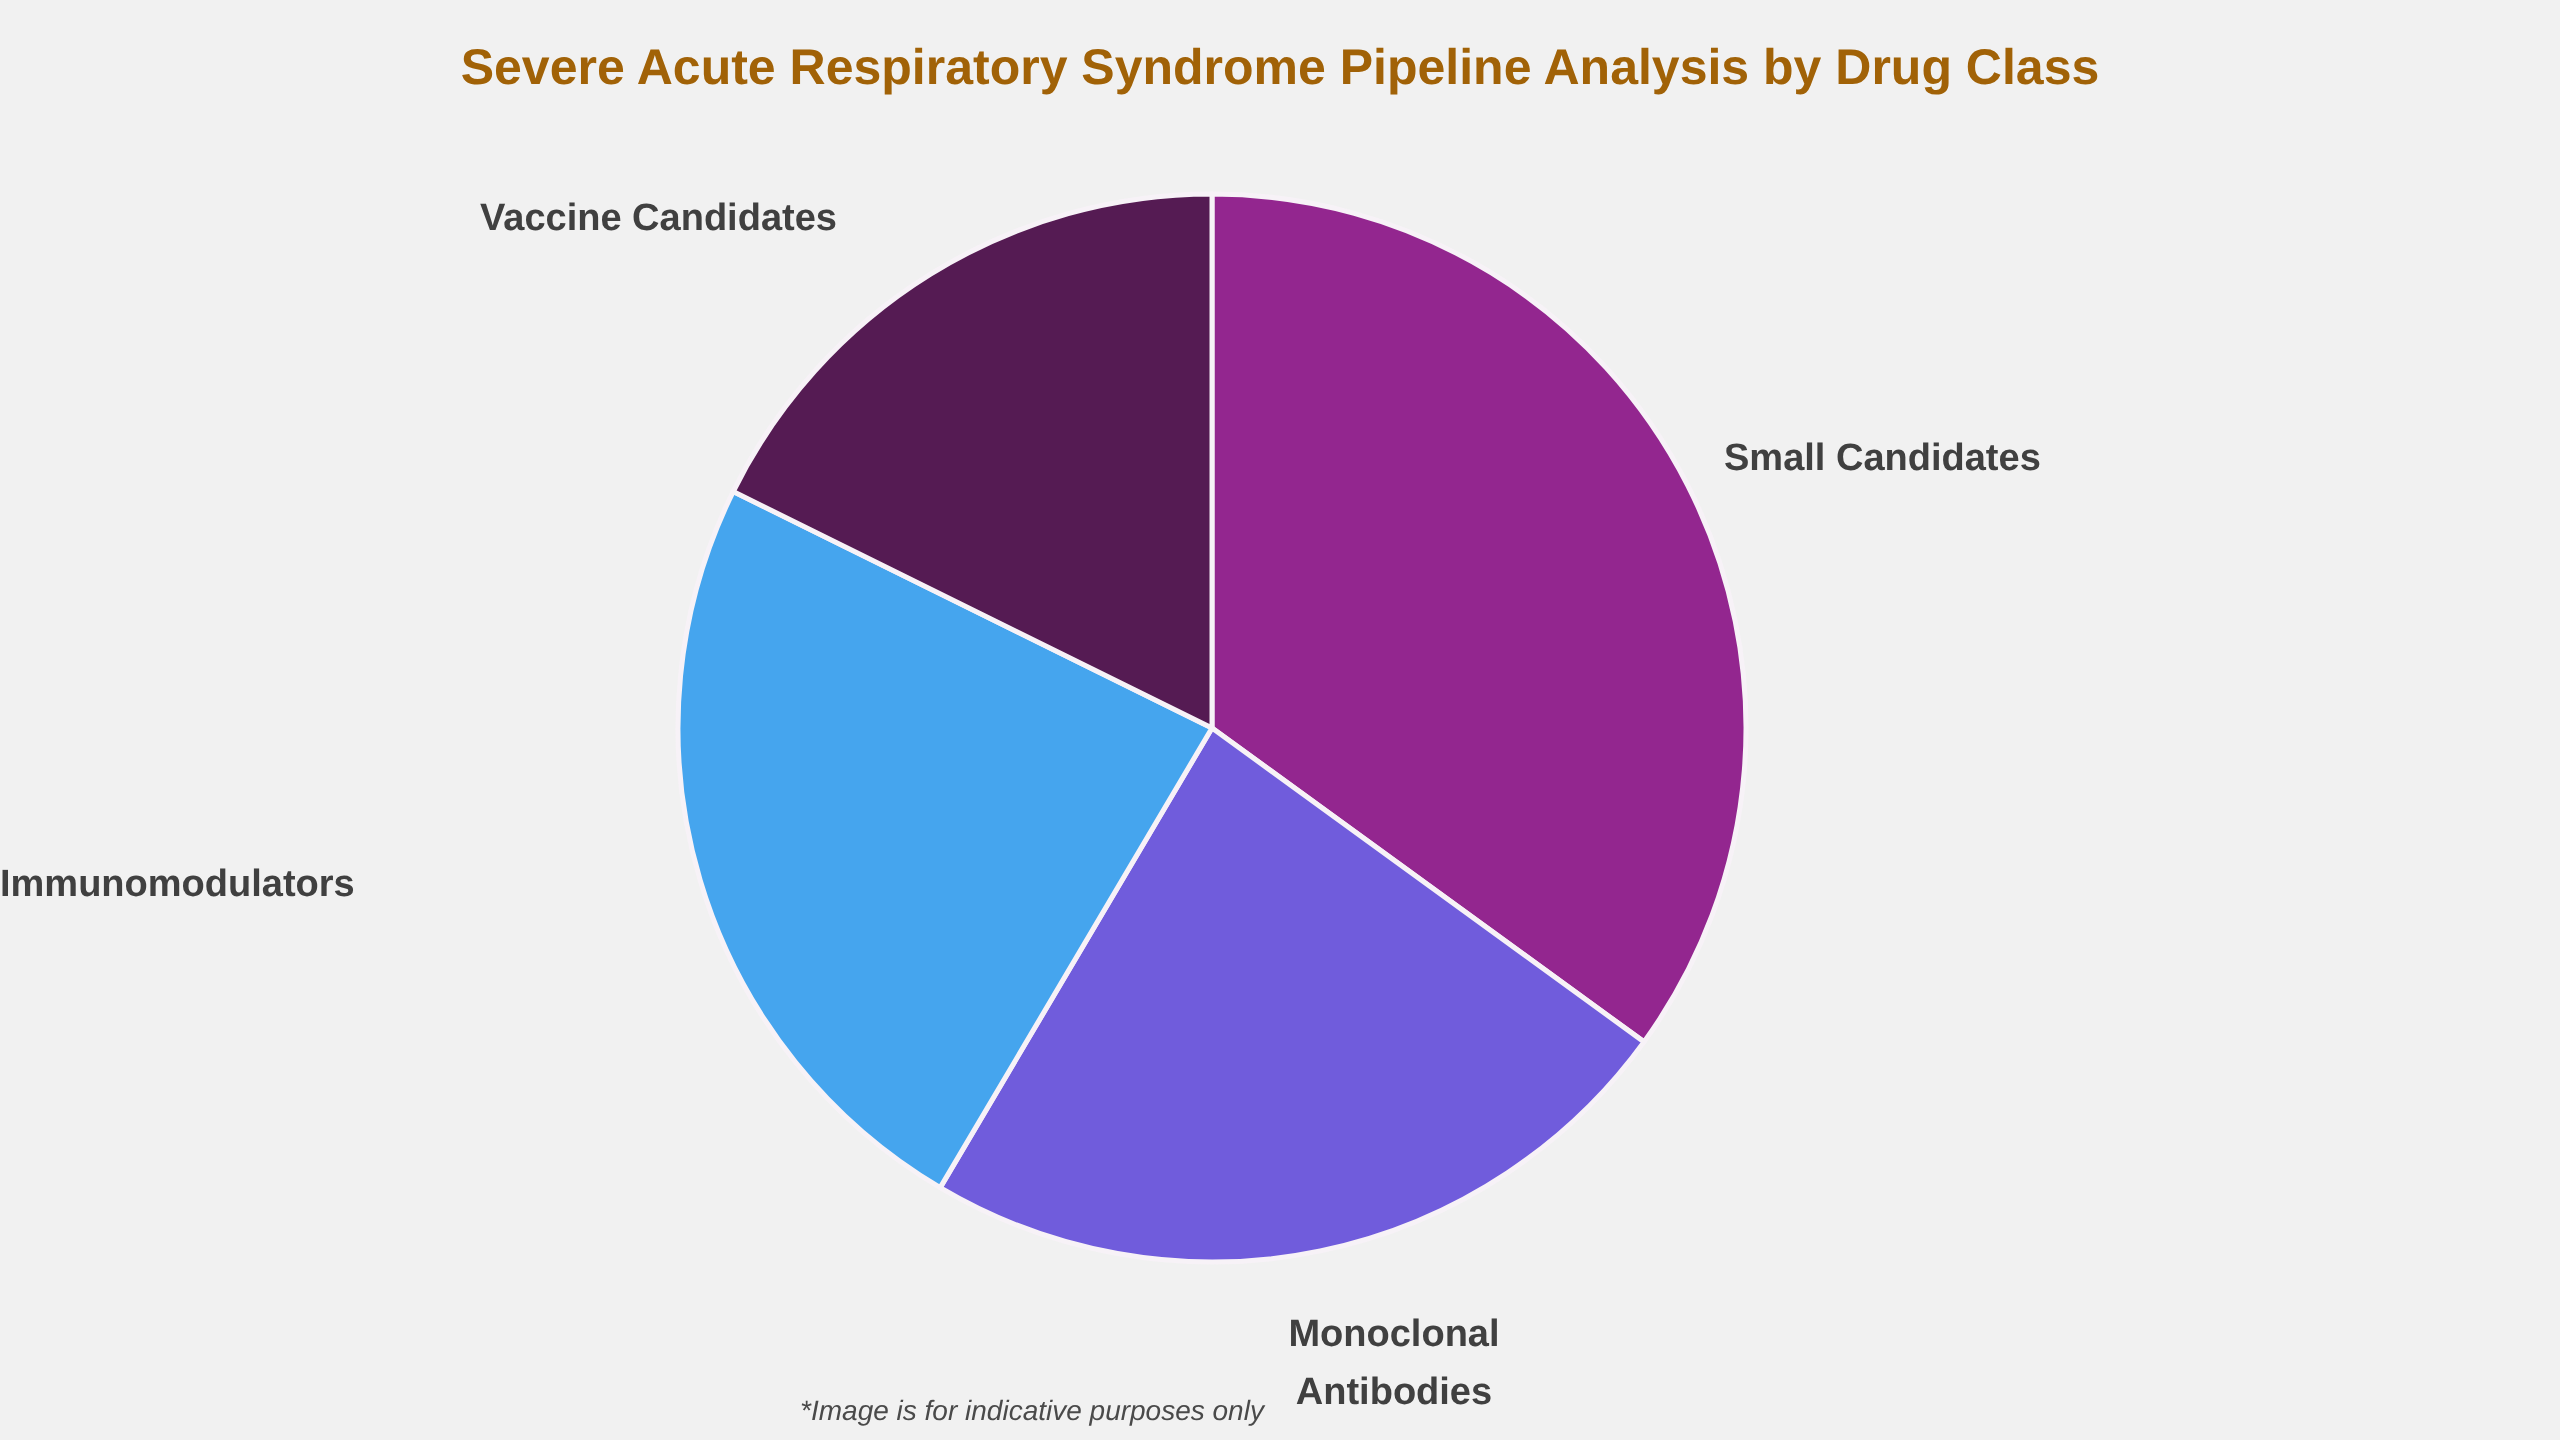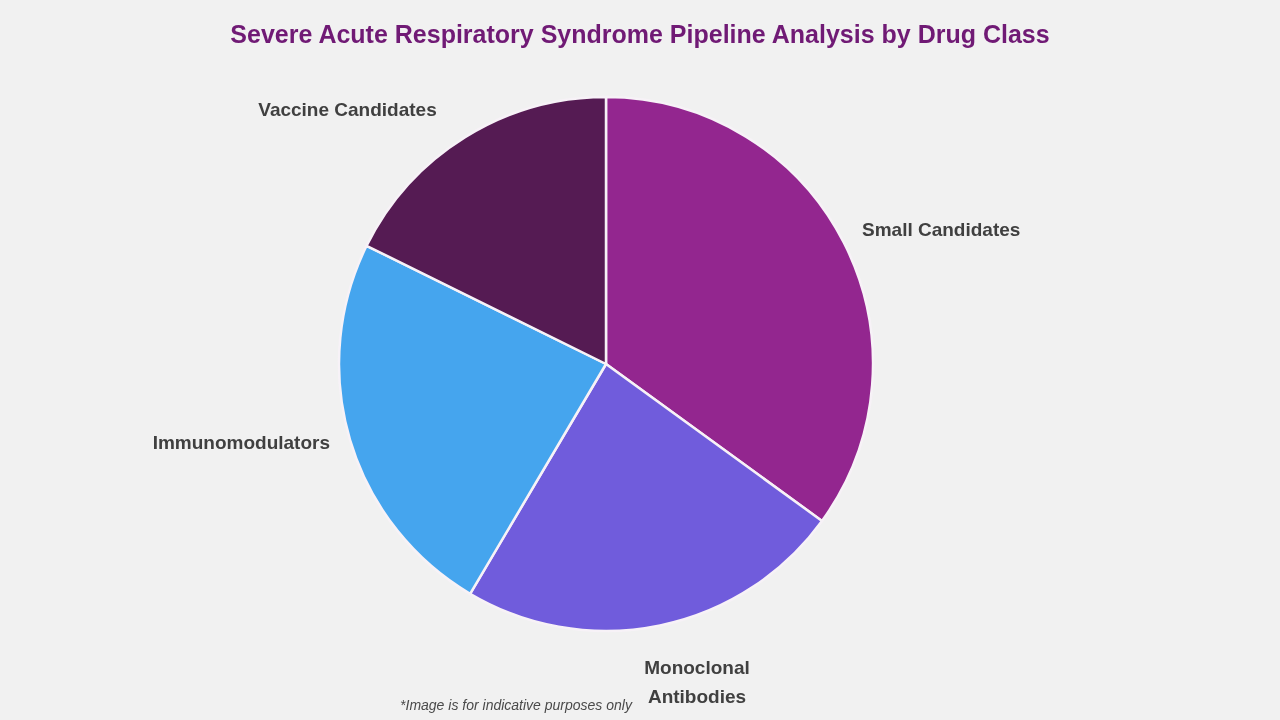--- a/index.html
+++ b/index.html
@@ -22,41 +22,41 @@
     height: 720px;
   }
   .chart-title {
     position: absolute;
     top: 20px;
     left: 0;
     width: 1280px;
     text-align: center;
     font-size: 25px;
     font-weight: bold;
-    color: #701a75;
+    color: #a16207;
     letter-spacing: 0px;
     white-space: nowrap;
   }
   #pie-svg {
     position: absolute;
     left: 0;
     top: 0;
     width: 1280px;
     height: 720px;
   }
   .slice-label {
     position: absolute;
     font-size: 19px;
     font-weight: bold;
     color: #404040;
     line-height: 29px;
     white-space: pre-line;
   }
-  .label-right { text-align: center; }
-  .label-left  { text-align: right; }
+  .label-right { text-align: left; }
+  .label-left  { text-align: left; }
   .label-center{ text-align: center; margin-top: 24px; }
   .chart-footnote {
     position: absolute;
     top: 697px;
     left: 0;
     width: 1032px;
     text-align: center;
     font-size: 14px;
     font-style: italic;
     color: #4a4a4a;

